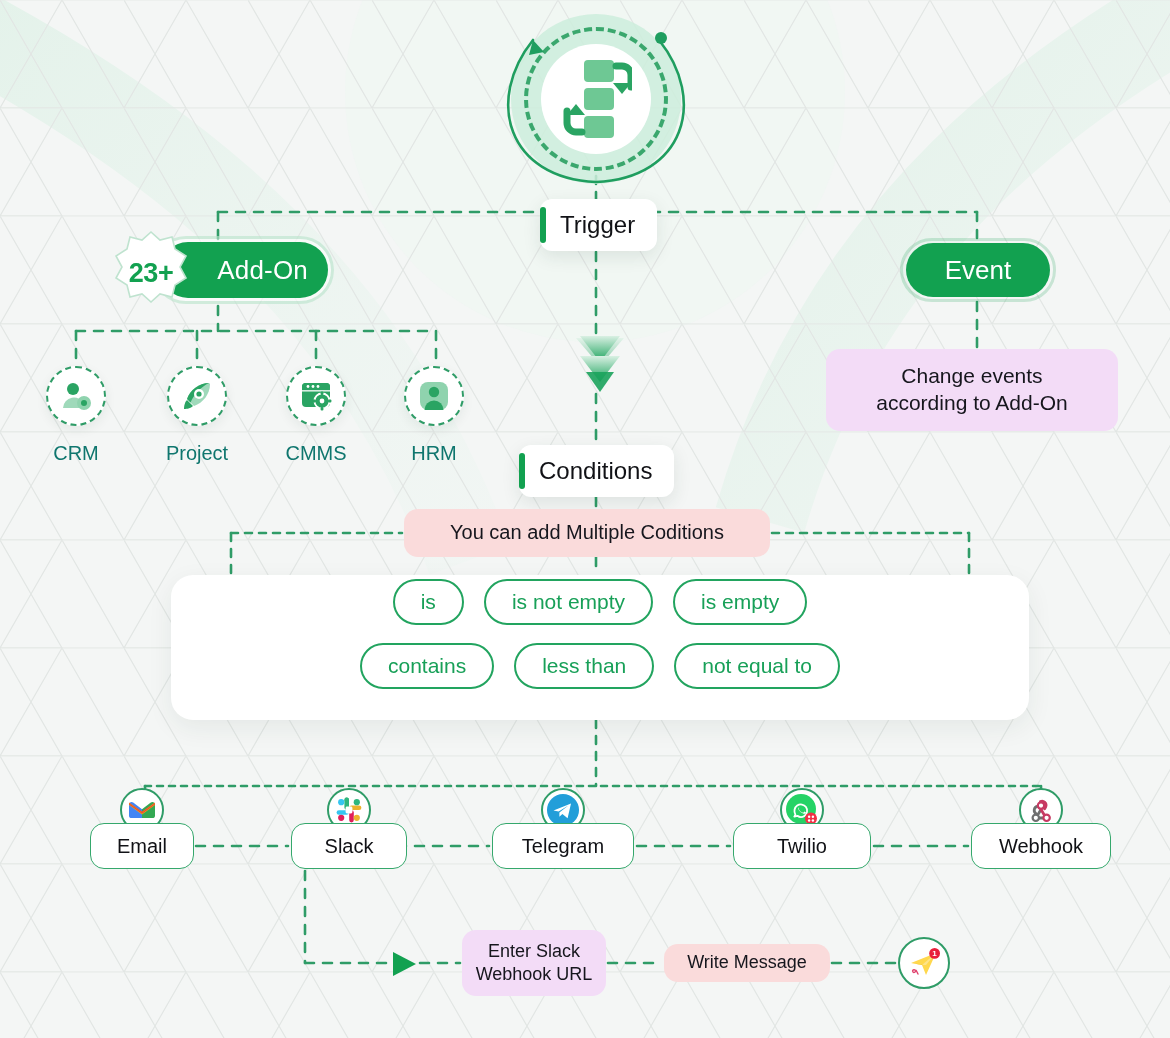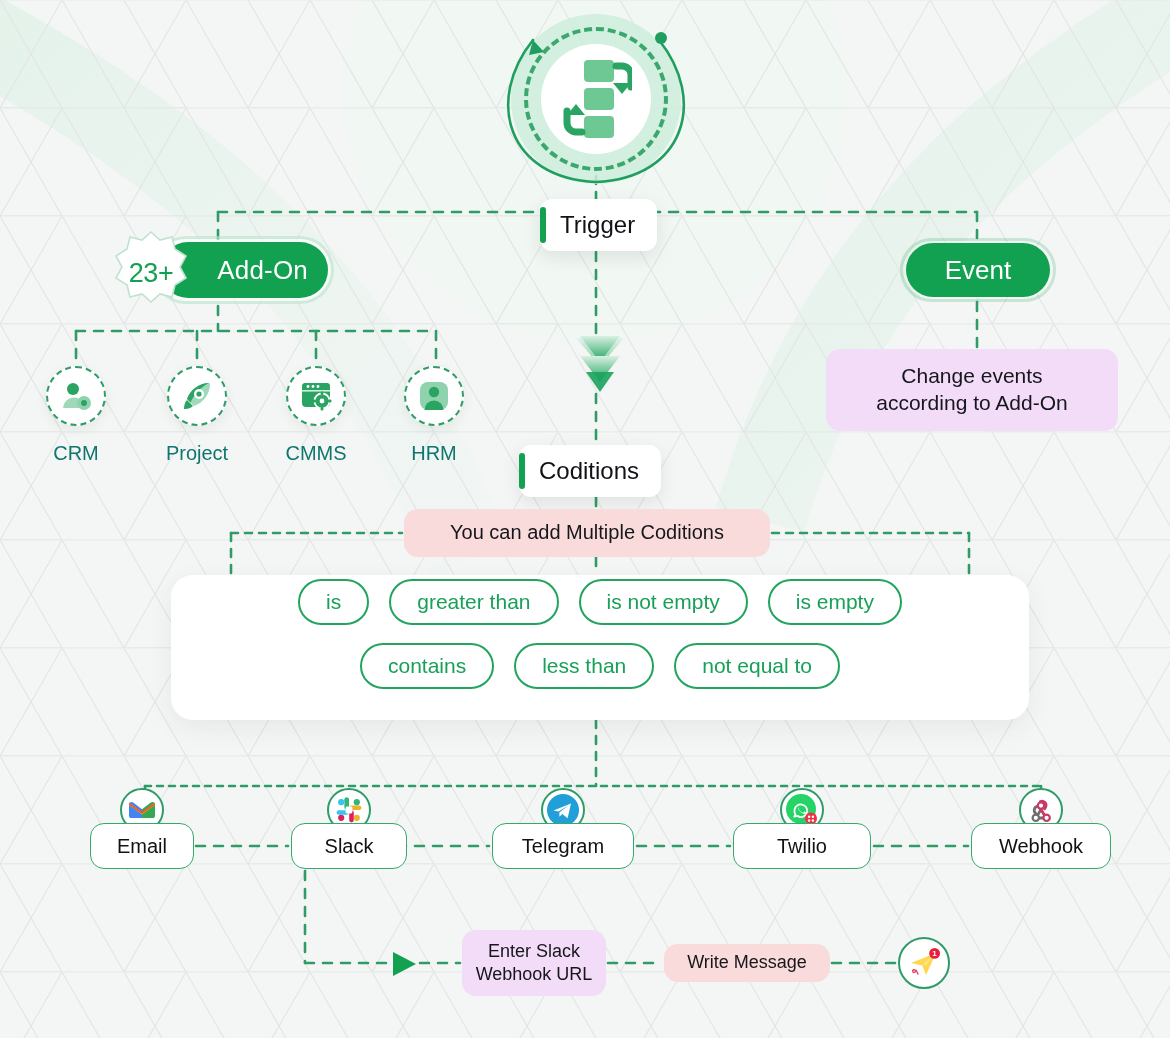--- a/index.html
+++ b/index.html
@@ -111,21 +111,21 @@
   .addon-burst {
     position: absolute; left: 0; top: -6px;
     width: 86px; height: 86px;
   }
   .addon-burst-num {
     position: absolute; left: 0; top: -6px;
     width: 86px; height: 86px;
     display: flex; align-items: center; justify-content: center;
     color: #12a150;
     font-size: 27px;
-    font-weight: normal;
+    font-weight: bold;
     letter-spacing: -.5px;
   }
 
   
   .node-event { left: 900px; top: 238px; width: 156px; height: 64px; }
   .event-halo {
     position: absolute; inset: 0;
     border-radius: 32px;
     border: 3px solid rgba(18,161,80,.20);
   }
@@ -458,29 +458,28 @@
         </linearGradient>
       </defs>
       <path d="M4 2 L52 2 L28 30 Z" fill="url(#chev)" opacity=".55"></path>
       <path d="M8 0 L48 0 L28 26 Z" fill="url(#chev)"></path>
       <path d="M8 20 L48 20 L28 46 Z" fill="url(#chev)"></path>
       <path d="M14 36 L42 36 L28 56 Z" fill="#1ba35c" opacity=".9"></path>
     </svg>
   </div>
 
   <div class="node node-conditions">
-    <div class="chip-card">Coditions</div>
+    <div class="chip-card">Conditions</div>
   </div>
 
   <div class="node note note-pink node-multi-conditions">You can add Multiple Coditions</div>
 
   <div class="node node-cond-panel">
     <div class="cond-row row1">
       <div class="cond-pill">is</div>
-      <div class="cond-pill">greater than</div>
       <div class="cond-pill">is not empty</div>
       <div class="cond-pill">is empty</div>
     </div>
     <div class="cond-row row2">
       <div class="cond-pill">contains</div>
       <div class="cond-pill">less than</div>
       <div class="cond-pill">not equal to</div>
     </div>
   </div>
 

